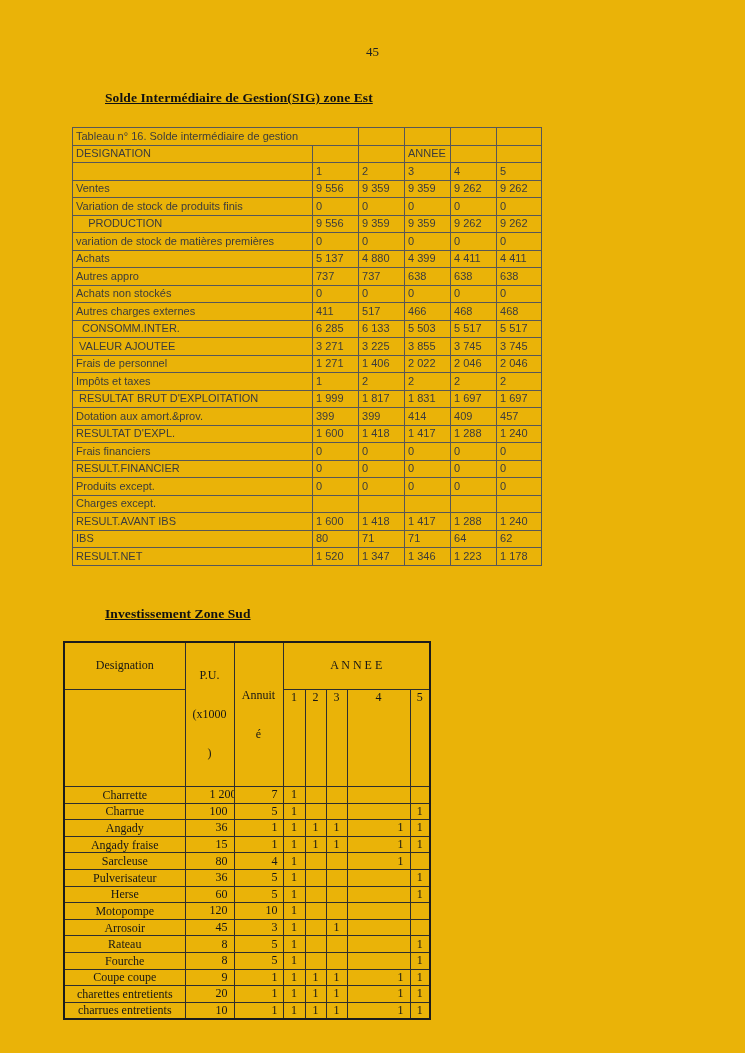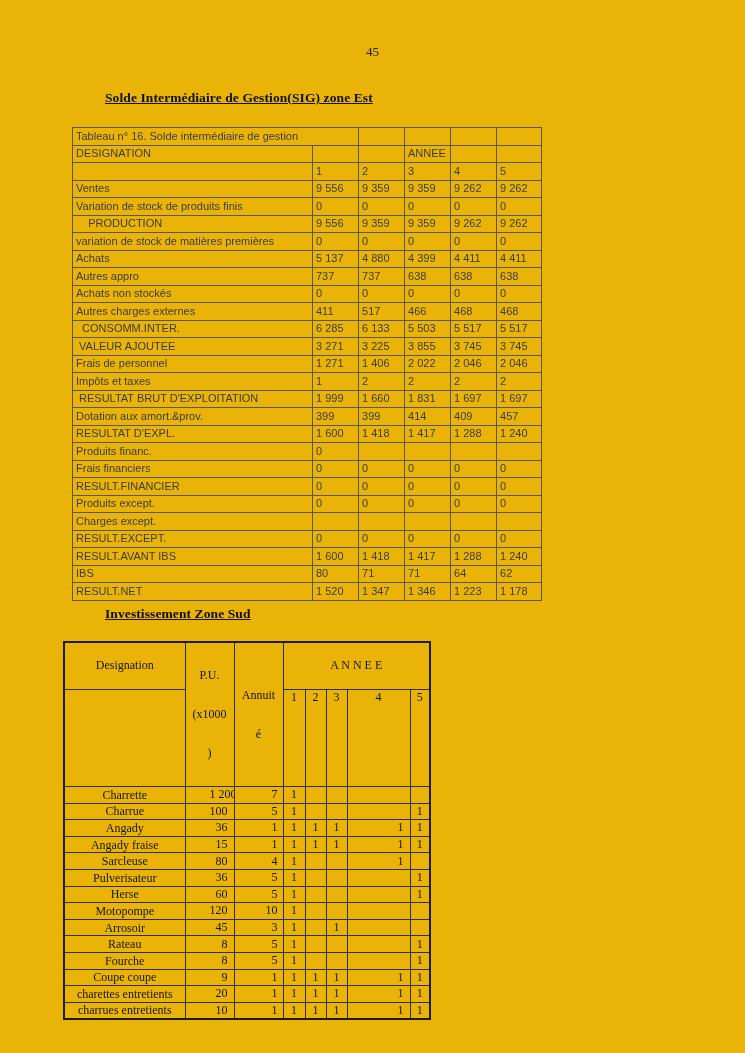--- a/index.html
+++ b/index.html
@@ -200,21 +200,21 @@
     <td>1</td>
     <td>2</td>
     <td>2</td>
     <td>2</td>
     <td>2</td>
   </tr>
 
   <tr>
     <td> RESULTAT BRUT D'EXPLOITATION</td>
     <td>1 999</td>
-    <td>1 660</td>
+    <td>1 817</td>
     <td>1 831</td>
     <td>1 697</td>
     <td>1 697</td>
   </tr>
 
   <tr>
     <td>Dotation aux amort.&amp;prov.</td>
     <td>399</td>
     <td>399</td>
     <td>414</td>
@@ -224,28 +224,20 @@
 
   <tr>
     <td>RESULTAT D'EXPL.</td>
     <td>1 600</td>
     <td>1 418</td>
     <td>1 417</td>
     <td>1 288</td>
     <td>1 240</td>
   </tr>
 
-  <tr>
-    <td>Produits financ.</td>
-    <td>0</td>
-    <td></td>
-    <td></td>
-    <td></td>
-    <td></td>
-  </tr>
 
   <tr>
     <td>Frais financiers</td>
     <td>0</td>
     <td>0</td>
     <td>0</td>
     <td>0</td>
     <td>0</td>
   </tr>
 
@@ -269,28 +261,20 @@
 
   <tr>
     <td>Charges except.</td>
     <td></td>
     <td></td>
     <td></td>
     <td></td>
     <td></td>
   </tr>
 
-  <tr>
-    <td>RESULT.EXCEPT.</td>
-    <td>0</td>
-    <td>0</td>
-    <td>0</td>
-    <td>0</td>
-    <td>0</td>
-  </tr>
 
   <tr>
     <td>RESULT.AVANT IBS</td>
     <td>1 600</td>
     <td>1 418</td>
     <td>1 417</td>
     <td>1 288</td>
     <td>1 240</td>
   </tr>
 

